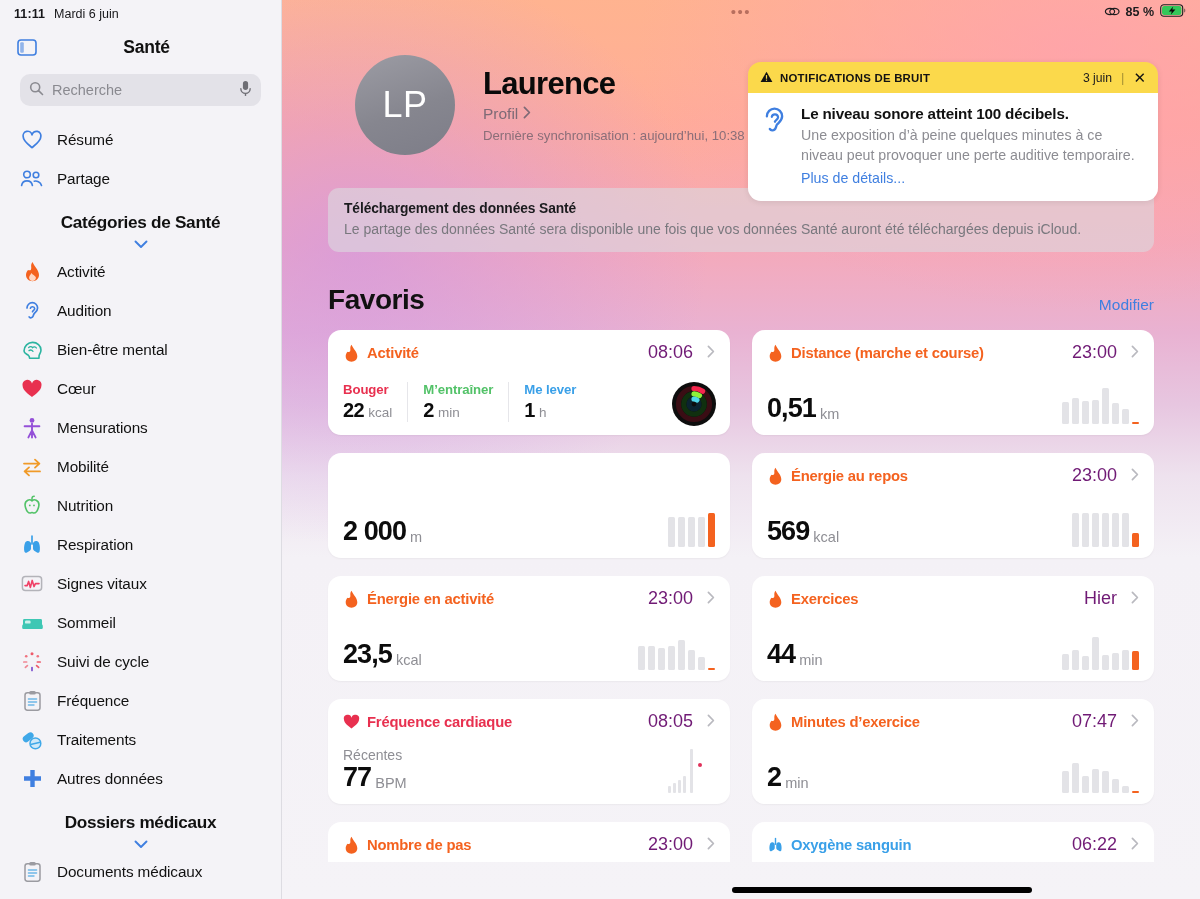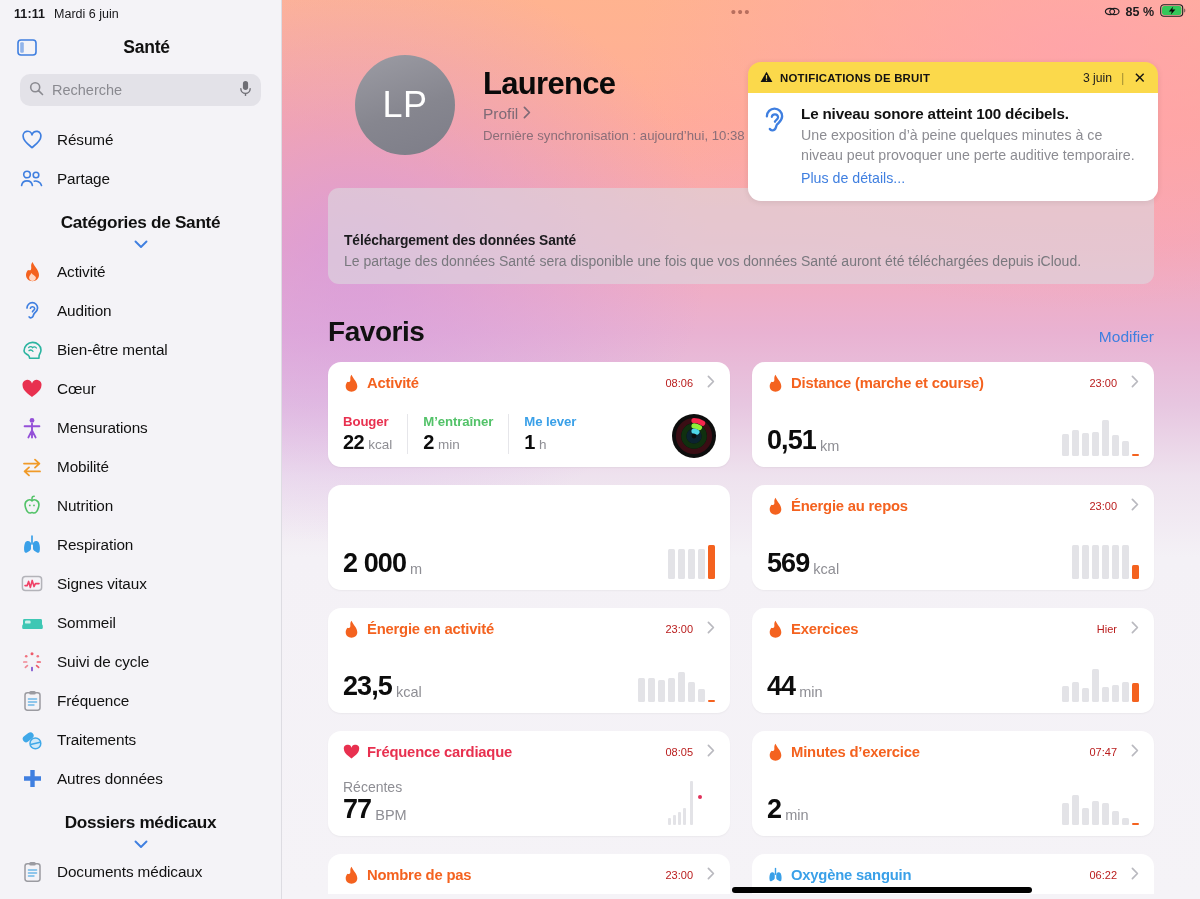--- a/index.html
+++ b/index.html
@@ -80,35 +80,35 @@
   .notif-head .sep { color:#a59133; font-size:13px; margin:0 2px; }
   .notif-head .x { font-size:15px; color:#121212; cursor:pointer; line-height:1; }
   .notif-body { background:#fff; padding:12px 16px 15px 13px; display:flex; gap:12px; }
   .notif-txt { flex:1; }
   .notif-h { font-size:15.2px; font-weight:700; color:#111; letter-spacing:-.15px; }
   .notif-p { font-size:14.2px; color:#8c8c92; line-height:1.42; margin-top:3px; }
   .notif-a { font-size:14.2px; color:#3f7fe0; margin-top:5px; cursor:pointer; }
 
   
   .dl-banner { margin:33px 0 0 0; background:rgba(219,217,223,.62); border-radius:11px; padding:13px 16px 15px 16px; }
-  .dl-h { font-size:13.8px; font-weight:700; color:#1b1b1e; letter-spacing:-.1px;margin-top:32px; }
+  .dl-h { font-size:13.8px; font-weight:700; color:#1b1b1e; letter-spacing:-.1px; }
   .dl-p { font-size:14px; color:#79787e; margin-top:5px; }
 
   
   .fav-head { display:flex; align-items:flex-end; margin:32px 0 14px 0; }
   .fav-title { flex:1; font-size:28px; font-weight:700; color:#111; letter-spacing:-.45px; }
   .fav-edit { font-size:15.5px; color:#3f7fe0; cursor:pointer; padding-bottom:2px; }
 
   
   .grid { display:grid; grid-template-columns:1fr 1fr; gap:18px 22px; }
   .card { background:#fff; border-radius:13px; height:105px; padding:12px 15px 0 15px; position:relative; cursor:pointer; box-shadow:0 1px 2px rgba(0,0,0,.045); }
   .card-top { display:flex; align-items:center; gap:7px; }
   .card-ico { width:17px; height:17px; flex:0 0 17px; display:flex; align-items:center; justify-content:center; }
   .card-title { flex:1; font-size:14.8px; font-weight:700; letter-spacing:-.2px; }
-  .card-time { font-size:11px; color:#b91c1c; }
+  .card-time { font-size:18px; color:#701a75; }
   .card-chev { color:#b9b9bf; font-size:14px; margin-left:7px; }
   .card-body { position:absolute; left:15px; bottom:13px; right:15px; display:flex; align-items:flex-end; }
   .big { font-size:27px; font-weight:700; color:#0c0c0c; letter-spacing:-.9px; line-height:1; }
   .unit { font-size:14.5px; color:#8e8e94; margin-left:4px; }
   .sub { font-size:14px; color:#8e8e94; margin-bottom:4px; }
   .mini-chart { position:absolute; right:15px; bottom:11px; display:flex; align-items:flex-end; gap:3px; height:44px; }
   .mini-chart .bar { width:7px; border-radius:1.5px; background:#e3e3e7; }
   .mini-chart .bar.hl { background:#f4621f; }
 
   

